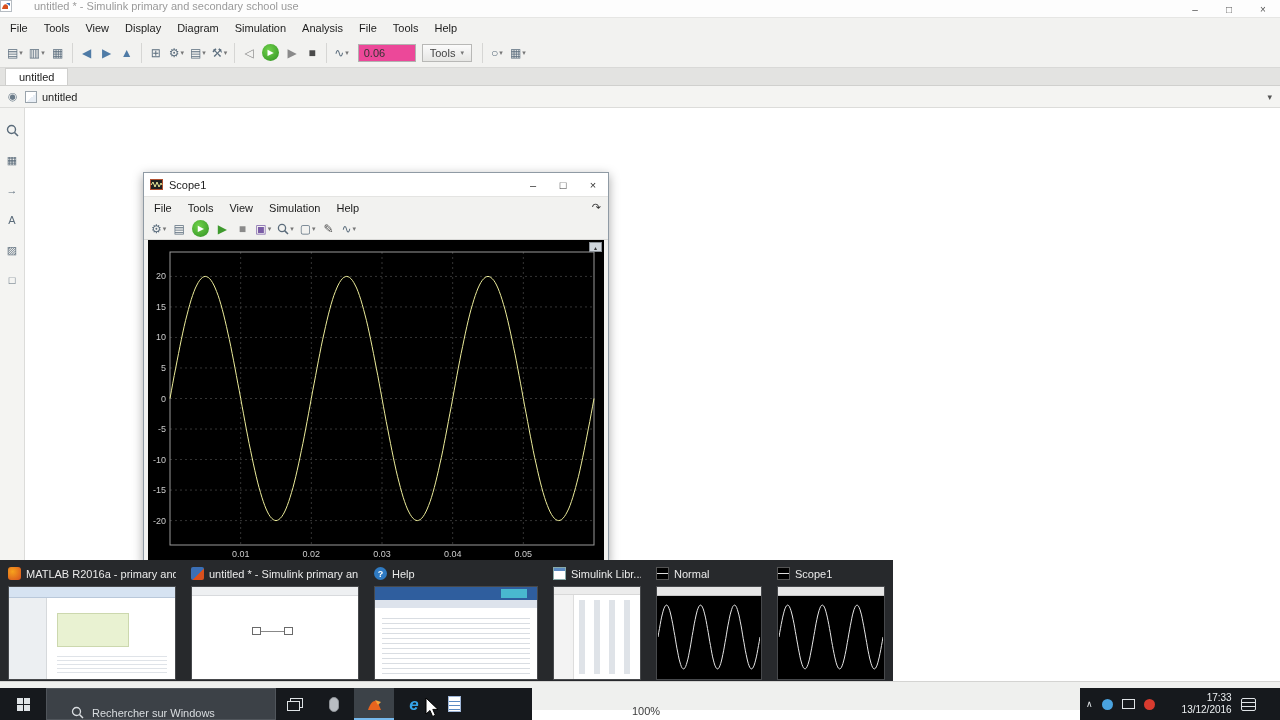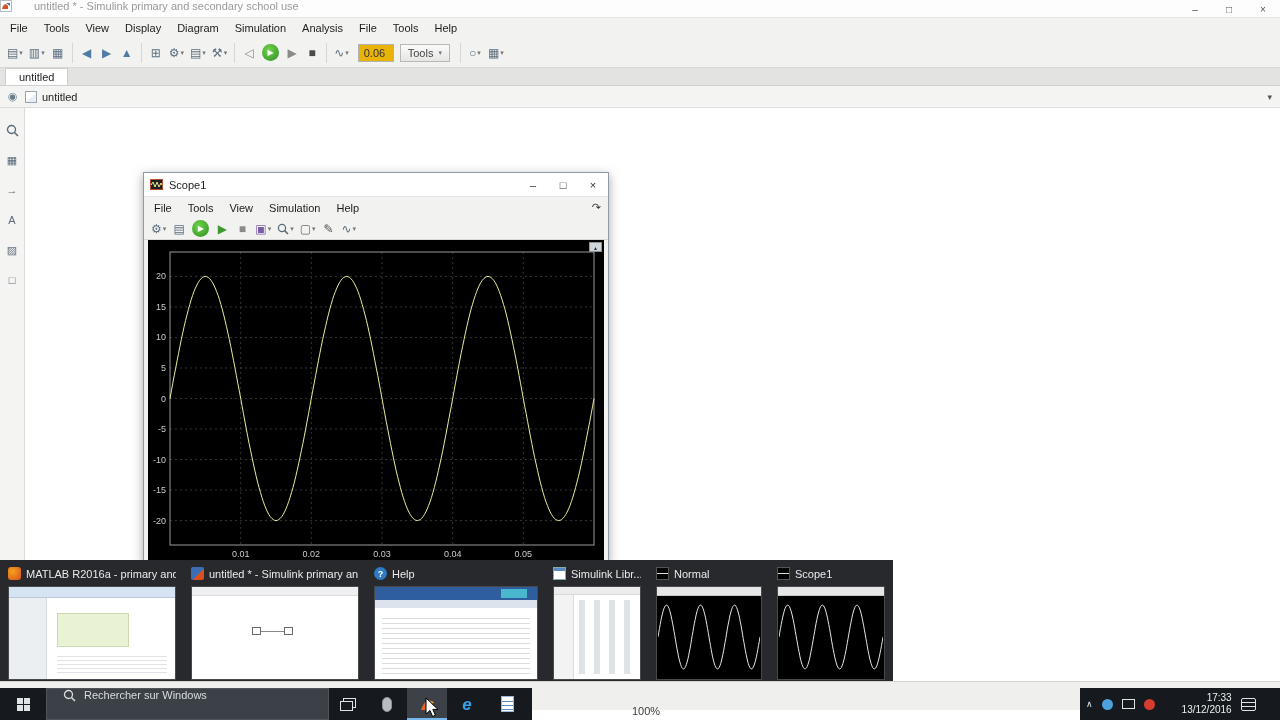--- a/index.html
+++ b/index.html
@@ -17,21 +17,21 @@
   .mi{font-size:11px;color:#1c1c1c;padding:2px 8px;cursor:default}
   .sl-toolbar{position:absolute;left:0;top:38px;right:0;height:30px;background:#f2f2f0;border-bottom:1px solid #d9d9d7;display:flex;align-items:center;padding-left:4px}
   .tbtn{height:24px;min-width:20px;display:inline-flex;align-items:center;justify-content:center;gap:1px;padding:0 3px;border-radius:2px;color:#5c6e7e;font-size:12px}
   .g{display:inline-block;line-height:1}
   .dd{font-size:7px;color:#777}
   .sep{width:1px;height:20px;background:#d6d6d4;margin:0 4px;flex:none}
   .c-blue{color:#4f7ba6}
   .c-gray{color:#8a8a8a}
   .c-dark{color:#4a4a4a}
   .runbtn{width:17px;height:17px;border-radius:50%;background:radial-gradient(circle at 40% 35%,#6fd24a,#2f8f22);color:#fff;font-size:8px;display:inline-flex;align-items:center;justify-content:center}
-  .stoptime{width:36px;height:18px;border:1px solid #b2b2b0;font-size:11px;padding-left:5px;color:#333;background:#eab308;margin:0 6px}
+  .stoptime{width:58px;height:18px;border:1px solid #b2b2b0;font-size:11px;padding-left:5px;color:#333;background:#ec4899;margin:0 6px}
   .mode{display:inline-flex;align-items:center;gap:5px;height:18px;padding:0 7px;background:linear-gradient(#fbfbfb,#e6e6e4);border:1px solid #b8b8b6;font-size:11px;color:#444;margin-right:6px}
   .sl-tabbar{position:absolute;left:0;top:68px;right:0;height:18px;background:#e3e3e1;border-bottom:1px solid #d0d0ce;display:flex;align-items:flex-end;padding-left:5px}
   .tab-active{background:#fff;border:1px solid #cfcfcd;border-bottom:none;height:17px;padding:0 13px;font-size:11px;color:#222;display:flex;align-items:center}
   .sl-crumbbar{position:absolute;left:0;top:86px;right:0;height:22px;background:#f4f4f2;border-bottom:1px solid #dcdcda;display:flex;align-items:center}
   .crumb-left{width:25px;display:flex;align-items:center;justify-content:center;color:#6b7c8a;font-size:11px}
   .model-ico{width:12px;height:12px;border:1px solid #9aa4ac;background:linear-gradient(135deg,#fff 55%,#e8eef5 55%);margin-right:5px;flex:none}
   .crumb-text{font-size:11px;color:#222}
   .crumb-dd{margin-left:auto;margin-right:8px;font-size:9px;color:#555}
   .sl-sidebar{position:absolute;left:0;top:108px;width:25px;bottom:0;background:#f4f4f2;border-right:1px solid #dcdcda;display:flex;flex-direction:column;align-items:center;padding-top:12px;gap:10px}
   .sbtn{width:21px;height:20px;display:flex;align-items:center;justify-content:center;color:#5a6b7a;font-size:11px}
@@ -88,21 +88,21 @@
   .t-scope{background:#000}
   .tsc-bar{position:absolute;top:0;left:0;right:0;height:9px;background:#e6e6e6;border-bottom:1px solid #c8c8c8}
   .thumb-wave{position:absolute;left:1px;top:12px}
 
   
   .tb-left{position:absolute;left:0;top:688px;width:532px;height:32px;background:#16191d;z-index:40;display:flex;align-items:stretch}
   .tb-right{position:absolute;left:1080px;top:688px;width:200px;height:32px;background:#16191d;z-index:40;display:flex;align-items:center;padding:0 6px;gap:9px}
   .start-btn{width:46px;display:flex;align-items:center;justify-content:center}
   .winlogo{display:grid;grid-template-columns:6px 6px;grid-template-rows:6px 6px;gap:1px}
   .winlogo i{background:#dfe3e6}
-  .search-box{width:283px;display:flex;align-items:flex-start;gap:8px;padding-left:16px;background:#3c4147;border:1px solid #50555b;font-size:11px;color:#d9dde0;white-space:nowrap;overflow:hidden}
+  .search-box{width:230px;display:flex;align-items:flex-end;gap:8px;padding-left:24px;background:#3c4147;border:1px solid #50555b;font-size:11px;color:#d9dde0;white-space:nowrap;overflow:hidden}
   .taskview-btn{width:38px;display:flex;align-items:center;justify-content:center}
   .app-btn{width:40px;display:flex;align-items:center;justify-content:center;position:relative}
   .app-active{background:#3c4248;box-shadow:inset 0 -2px 0 #76b9ed}
   .mouse-ico{width:10px;height:15px;border-radius:5px;background:#b9bdc2;border:1px solid #8d9196}
   .edge-ico{color:#35a3e8;font-size:17px;font-weight:bold;font-style:italic;line-height:1}
   .doc-ico{width:13px;height:16px;background:#fff;border:1px solid #9fb6d8;background-image:linear-gradient(transparent 4px,#5b8ac2 4px,#5b8ac2 5px,transparent 5px,transparent 8px,#5b8ac2 8px,#5b8ac2 9px,transparent 9px,transparent 12px,#5b8ac2 12px,#5b8ac2 13px,transparent 13px)}
   .tray-ico{display:flex;align-items:center;justify-content:center;color:#dfe3e6}
   .chev{font-size:9px;color:#dfe3e6}
   .blue-dot{width:11px;height:11px;border-radius:50%;background:#4aa3df}
   .red-dot{width:11px;height:11px;border-radius:50%;background:#d83b2f}

